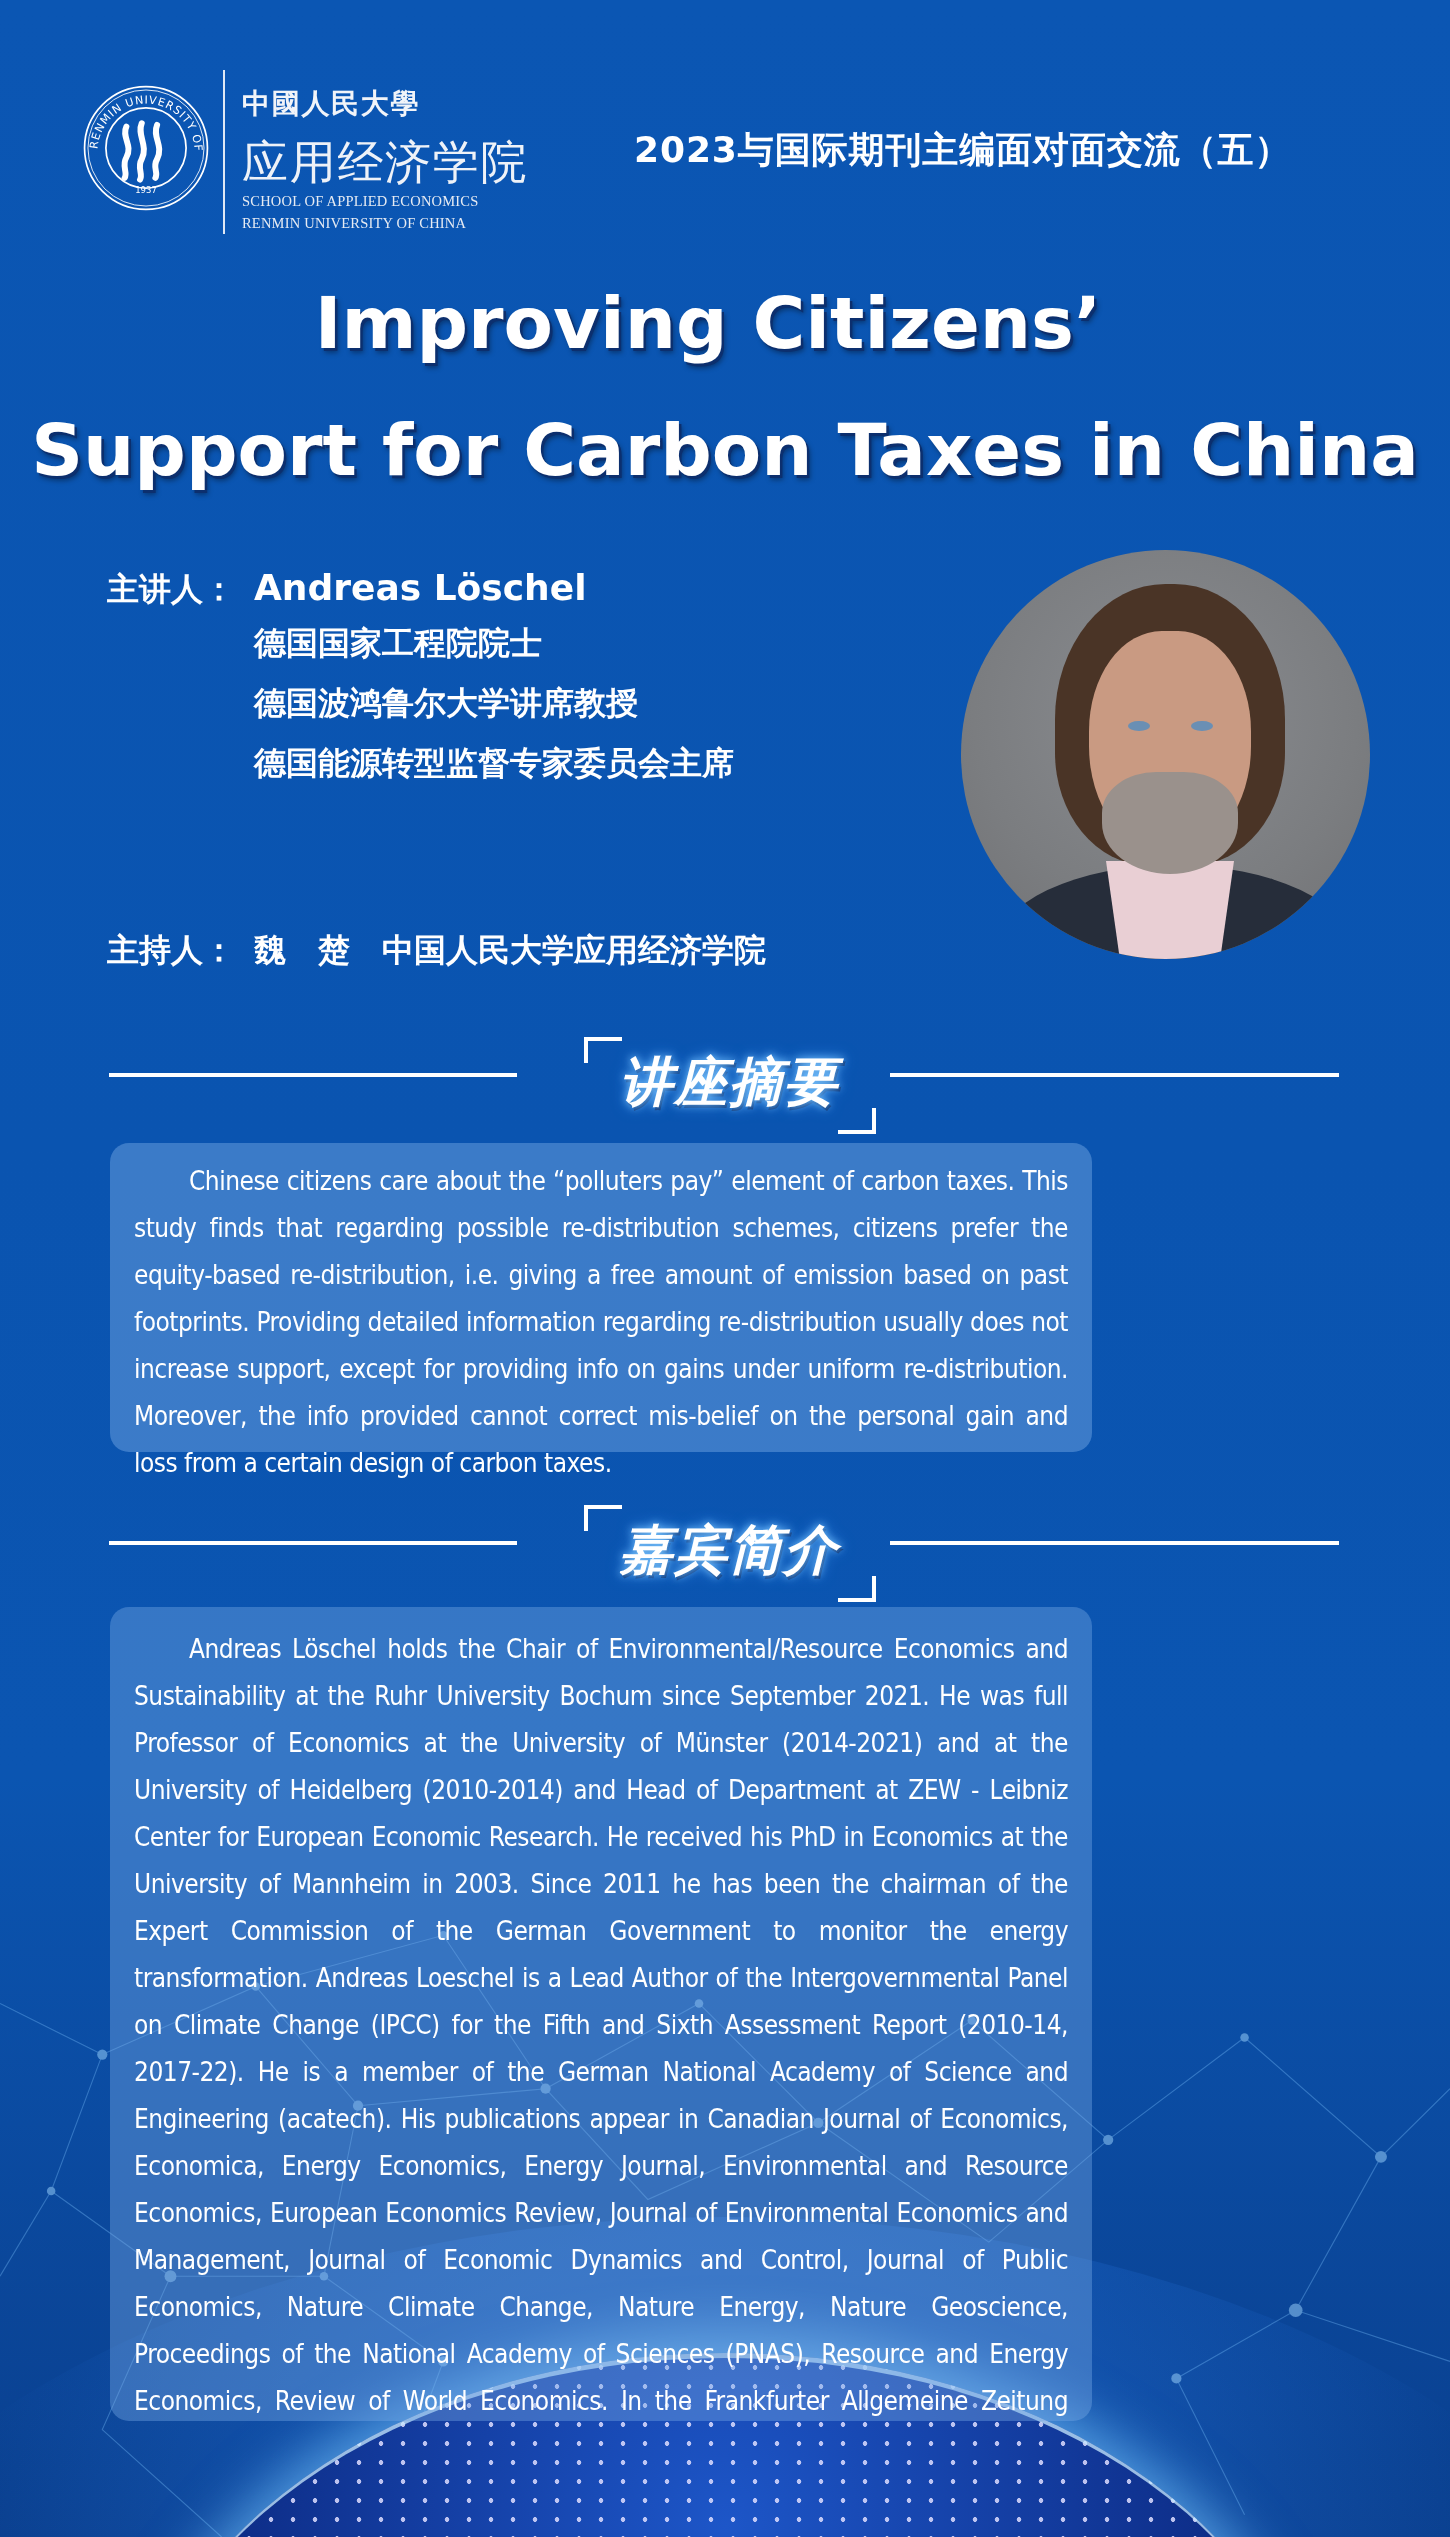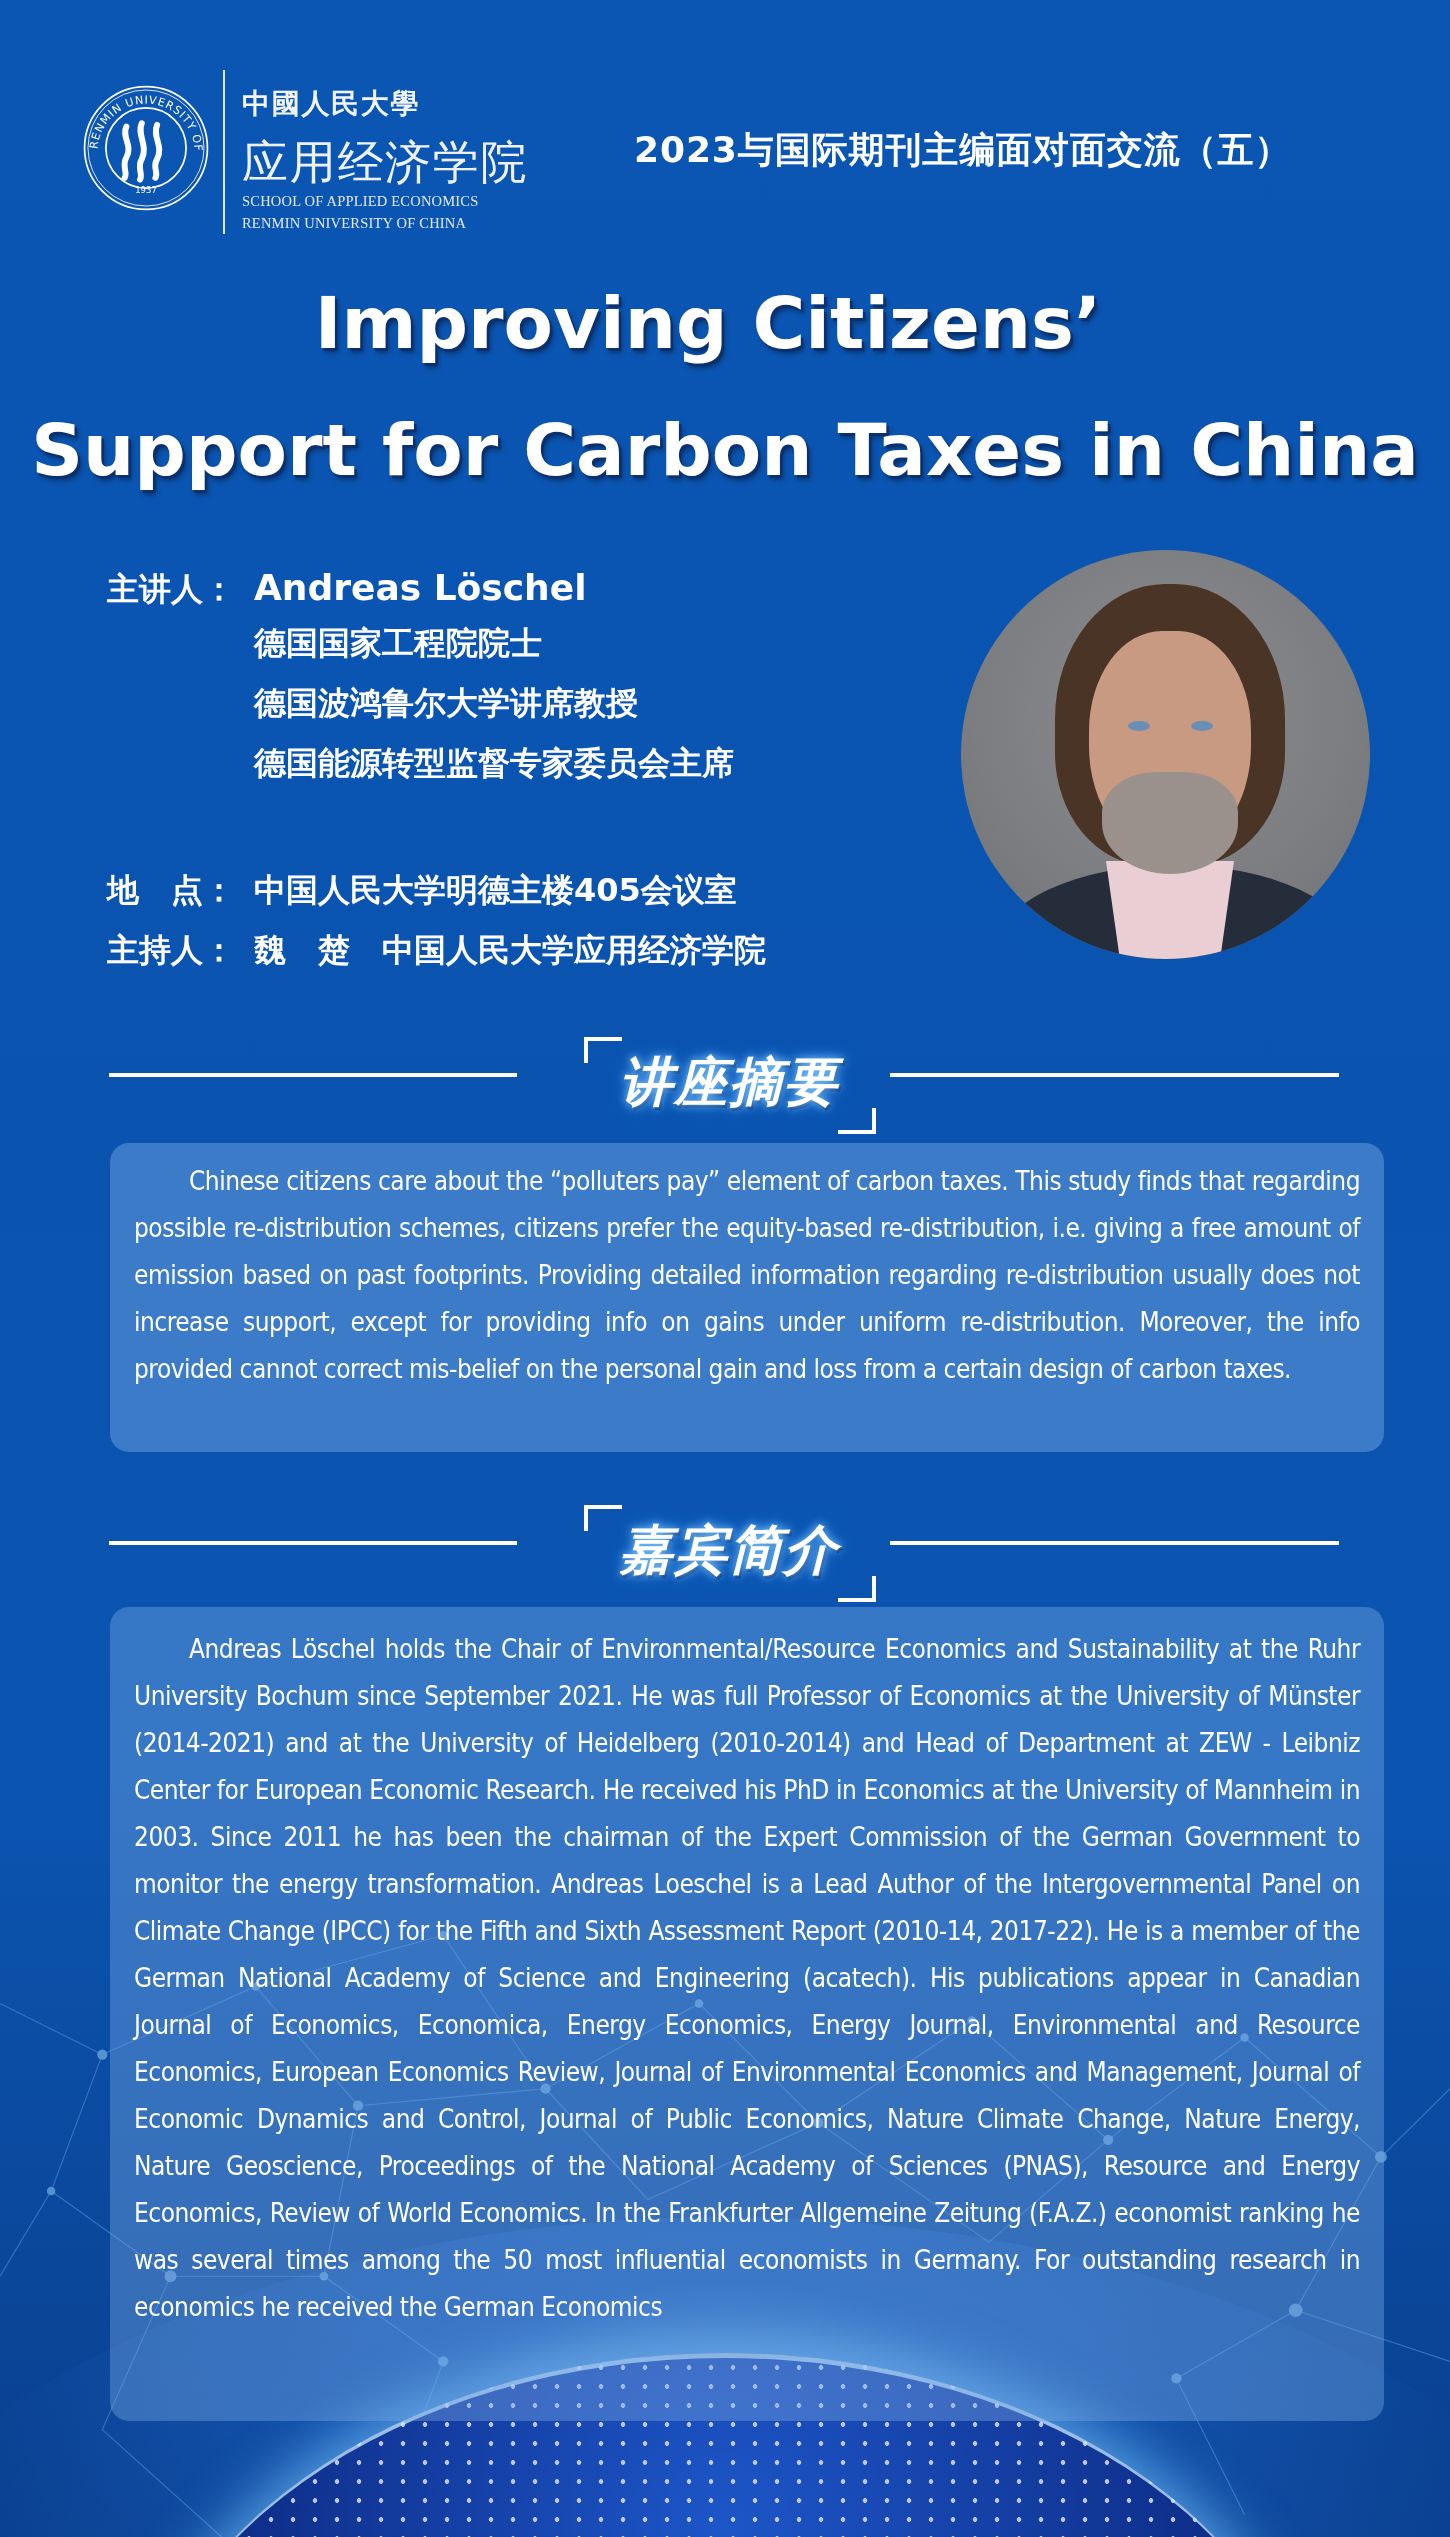--- a/index.html
+++ b/index.html
@@ -116,21 +116,21 @@
     border-right: 4.3px solid #fff; border-bottom: 4.3px solid #fff;
   }
   .section-head .heading {
     position: absolute; left: 597px; top: 31px; width: 264px; text-align: center;
     font-size: 53px; font-weight: bold; letter-spacing: 1.7px;
     text-shadow: 0 0 8.5px #7cc8ff, 0 0 15.3px #3a8ef0, 1.7px 2.6px 0 #0a2f6e;
   }
 
   
   .box {
-    position: absolute; left: 110px; width: 1274px; border-radius: 19px;
+    position: absolute; left: 110px; width: 982px; border-radius: 19px;
     background: rgba(120,170,230,0.45);
     box-sizing: border-box;
   }
   .box p {
     margin: 0; font-family: "DejaVu Sans Condensed", "DejaVu Sans", sans-serif;
     font-size: 26px; line-height: 47px; text-align: justify; color: #ffffff;
     text-indent: 55px; letter-spacing: -0.5px; word-spacing: 0px;
   }
   .abstract-box { top: 1143px; height: 309px; padding: 15.3px 24px 0 24px; }
   .bio-box { top: 1607px; height: 814px; padding: 19px 24px 0 24px; background: rgba(120,170,230,0.40); overflow: hidden; }
@@ -202,23 +202,20 @@
 
   <div class="title title-1">Improving Citizens’</div>
   <div class="title title-2">Support for Carbon Taxes in China</div>
 
   <div class="info" style="top:559px;">
     <span class="lbl">主讲人：</span><span class="speaker-name">Andreas Löschel</span>
   </div>
   <div class="info-sub" style="top:622px;">德国国家工程院院士</div>
   <div class="info-sub" style="top:682px;">德国波鸿鲁尔大学讲席教授</div>
   <div class="info-sub" style="top:742px;">德国能源转型监督专家委员会主席</div>
-  <div class="info" style="top:861px;">
-    <span class="lbl">地　点：</span><span>中国人民大学明德主楼405会议室</span>
-  </div>
   <div class="info" style="top:921px;">
     <span class="lbl">主持人：</span><span>魏　楚　中国人民大学应用经济学院</span>
   </div>
 
   <div class="photo">
     <div class="hair"></div>
     <div class="jacket"></div>
     <div class="shirt"></div>
     <div class="face"></div>
     <div class="beard"></div>

